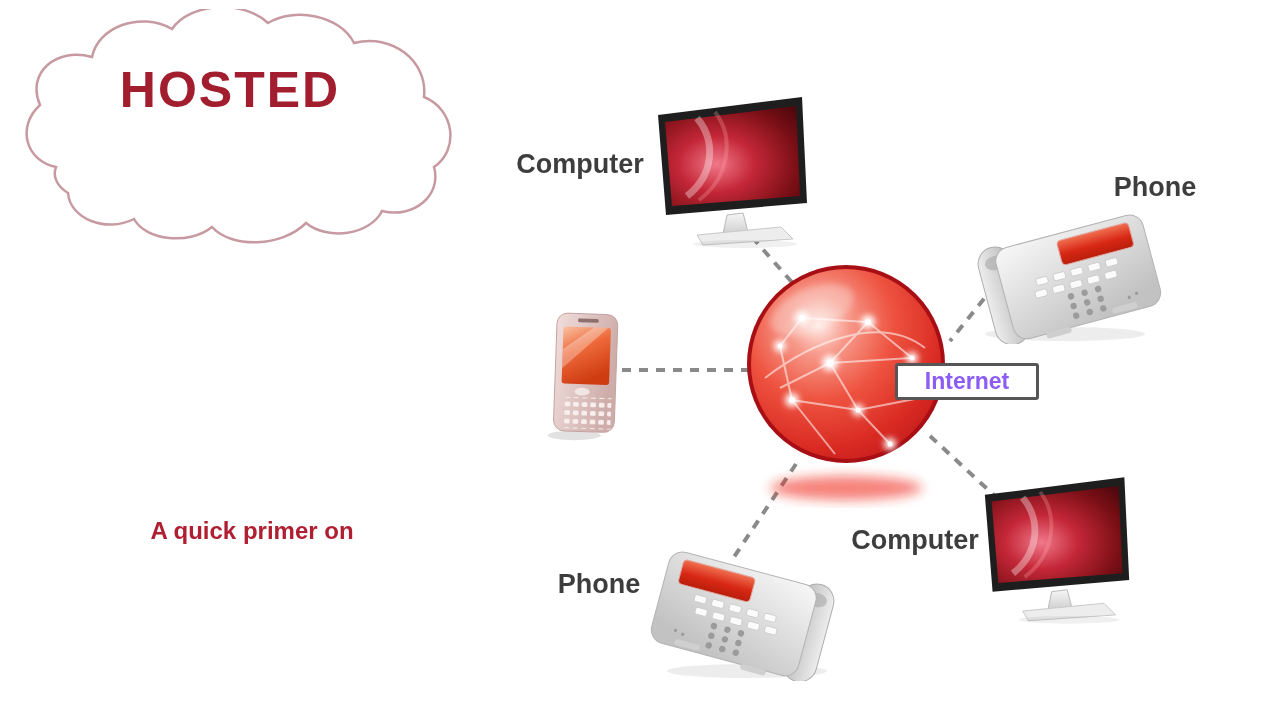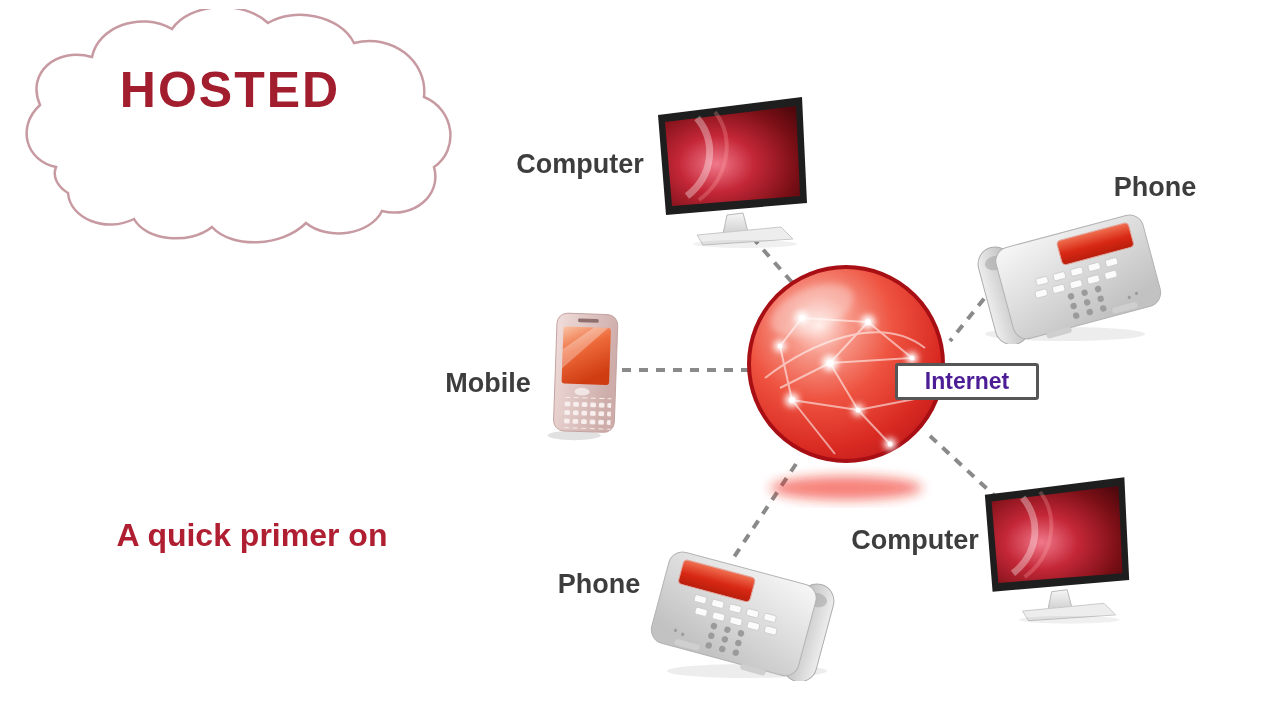--- a/index.html
+++ b/index.html
@@ -12,38 +12,38 @@
 
   
   .cloud-svg{left:8px;top:0px;}
   .cloud-text{left:30px;width:400px;text-align:center;
     color:var(--title-red,#a21d2e);font-weight:bold;font-size:50px;letter-spacing:2px;}
   .cloud-line1{top:52px;}
   .cloud-line2{top:132px;}
 
   
   .subtitle{left:26px;width:452px;text-align:center;
-    color:var(--subtitle-red,#b01e31);font-weight:bold;font-size:32px;}
+    color:var(--subtitle-red,#b01e31);font-weight:bold;font-size:24px;}
   .subtitle-line1{top:508px;}
   .subtitle-line2{top:561px;}
 
   
   .device-label{width:200px;text-align:center;color:var(--label-gray,#3d3d3d);
     font-weight:600;font-size:27px;}
   .lbl-computer-top{left:480px;top:140px;}
   .lbl-phone-top{left:1055px;top:163px;}
   .lbl-mobile{left:388px;top:359px;}
   .lbl-phone-bottom{left:499px;top:560px;}
   .lbl-computer-bottom{left:815px;top:516px;}
 
   
   .internet-tag{left:895px;top:354px;min-width:122px;height:31px;
     background:#ffffff;border:3px solid #565656;border-radius:3px;
     display:flex;align-items:center;justify-content:center;
-    font-size:23px;font-weight:bold;color:#4c1d95;padding:0 8px;z-index:6;}
+    font-size:23px;font-weight:bold;color:#8b5cf6;padding:0 8px;z-index:6;}
 
   .lines-svg{left:0;top:0;z-index:1;}
   .globe-svg{left:740px;top:249px;z-index:2;}
   .dev{z-index:3;}
   .computer-top{left:653px;top:85px;}
   .computer-bottom{left:980px;top:465px;}
   .phone-top{left:970px;top:183px;}
   .phone-bottom{left:642px;top:520px;transform:scaleX(-1);}
   .mobile{left:540px;top:298px;}
   .txt{z-index:5;}
@@ -276,17 +276,16 @@
       <rect x="38" y="11" width="22" height="4" rx="2" fill="#8f706e"></rect>
       <rect x="23" y="20" width="50" height="60" rx="3" fill="url(#mScr)"></rect>
       <polygon points="23,44 55,20 70,20 23,64" fill="#ffffff" opacity="0.3"></polygon>
       <ellipse cx="45" cy="88" rx="8" ry="4" fill="#ffffff" opacity="0.6"></ellipse>
       <rect x="24" y="94" width="52" height="33" fill="url(#mKeys)"></rect>
     </g>
   </svg>
 
   <div class="abs txt device-label lbl-computer-top">Computer</div>
   <div class="abs txt device-label lbl-phone-top">Phone</div>
-  <div class="abs txt device-label lbl-mobile">Mobile</div>
   <div class="abs txt device-label lbl-phone-bottom">Phone</div>
   <div class="abs txt device-label lbl-computer-bottom">Computer</div>
 
 </div>
 
 </body></html>

